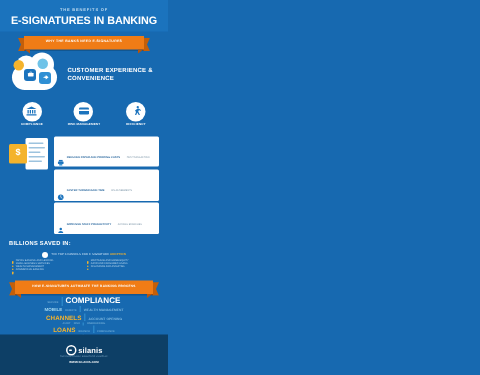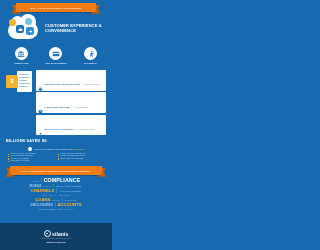--- a/index.html
+++ b/index.html
@@ -154,20 +154,24 @@
   .logo-mark i{display:block;width:1.6px;height:1.6px;background:#ffffff;border-radius:50%;}
   .logo-txt{font-size:5px;font-weight:bold;color:#ffffff;letter-spacing:.1px;}
   .f-tag{font-size:1.5px;color:#7fa8c6;letter-spacing:.06px;}
   .f-url{font-size:1.9px;color:#ffffff;font-weight:bold;letter-spacing:.1px;margin-top:1px;}
 </style>
 </head>
 <body>
 
 <div class="page">
 
+  <div class="sec header ctr">
+    <div class="kicker">THE BENEFITS OF</div>
+    <div class="title">E-SIGNATURES IN BANKING</div>
+  </div>
 
   <div class="ribbon-wrap">
     <div class="rib-tail l"></div>
     <div class="rib-tail r"></div>
     <div class="ribbon">
       <span class="ribbon-txt">WHY THE BANKS NEED E-SIGNATURES</span>
     </div>
     <div class="rib-fold l"></div>
     <div class="rib-fold r"></div>
   </div>

